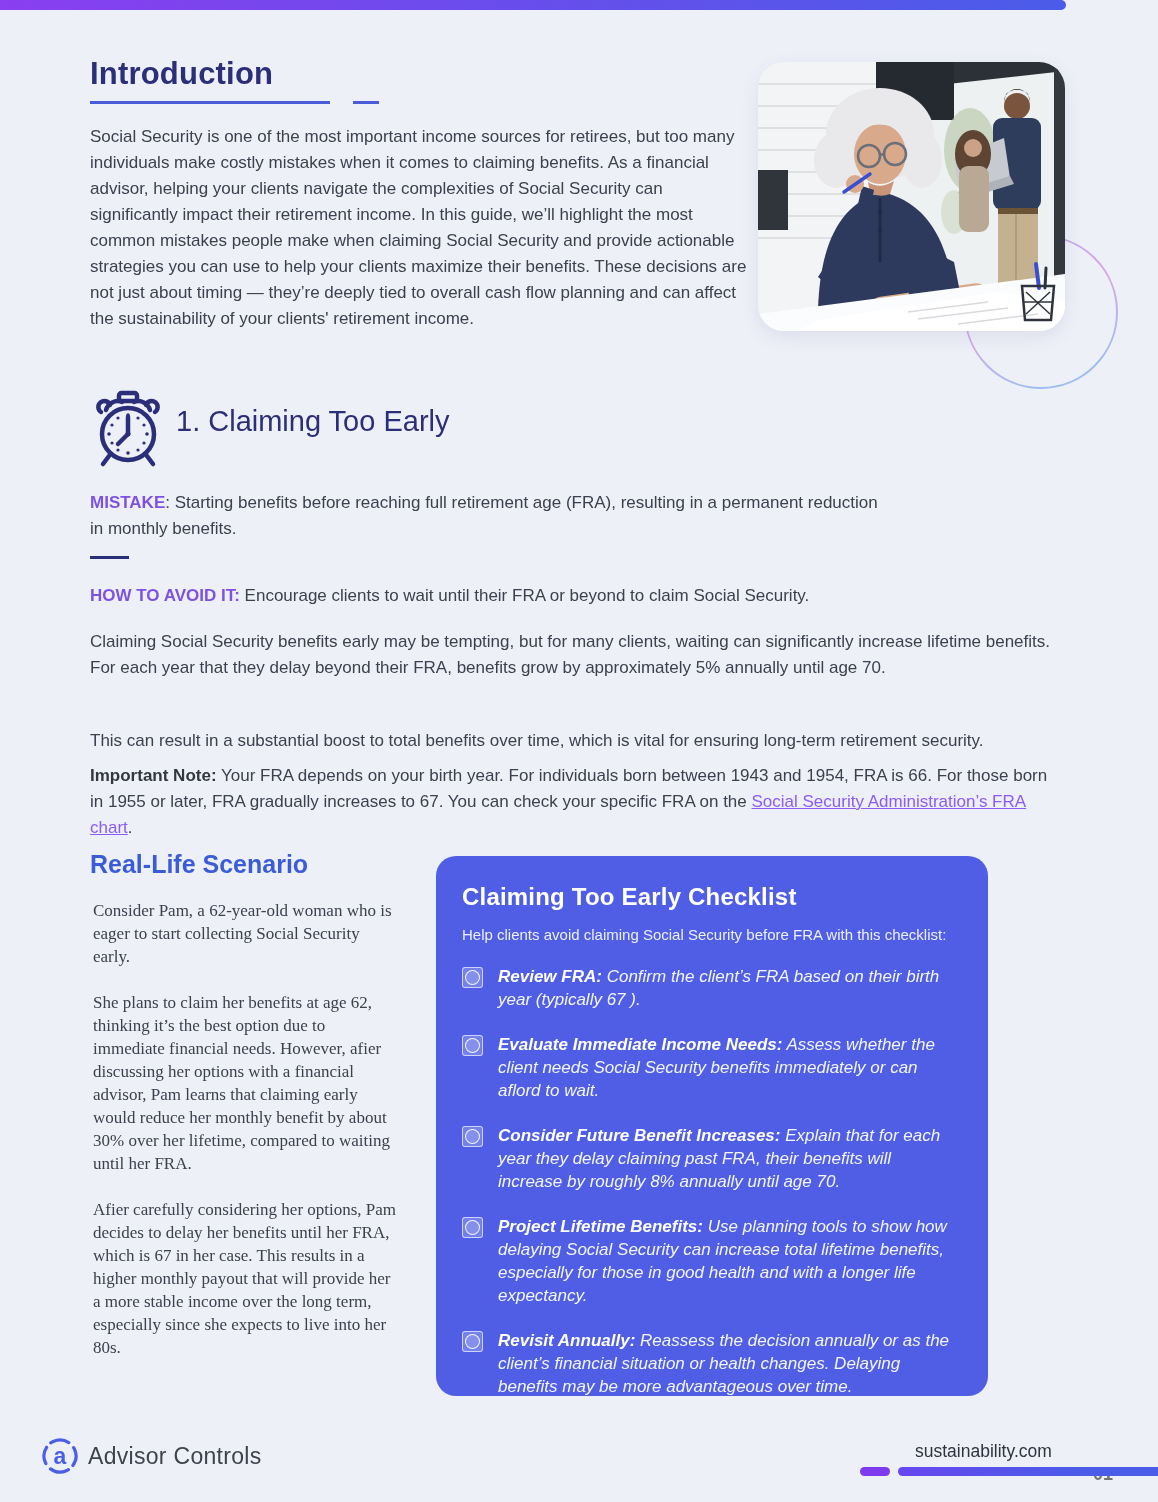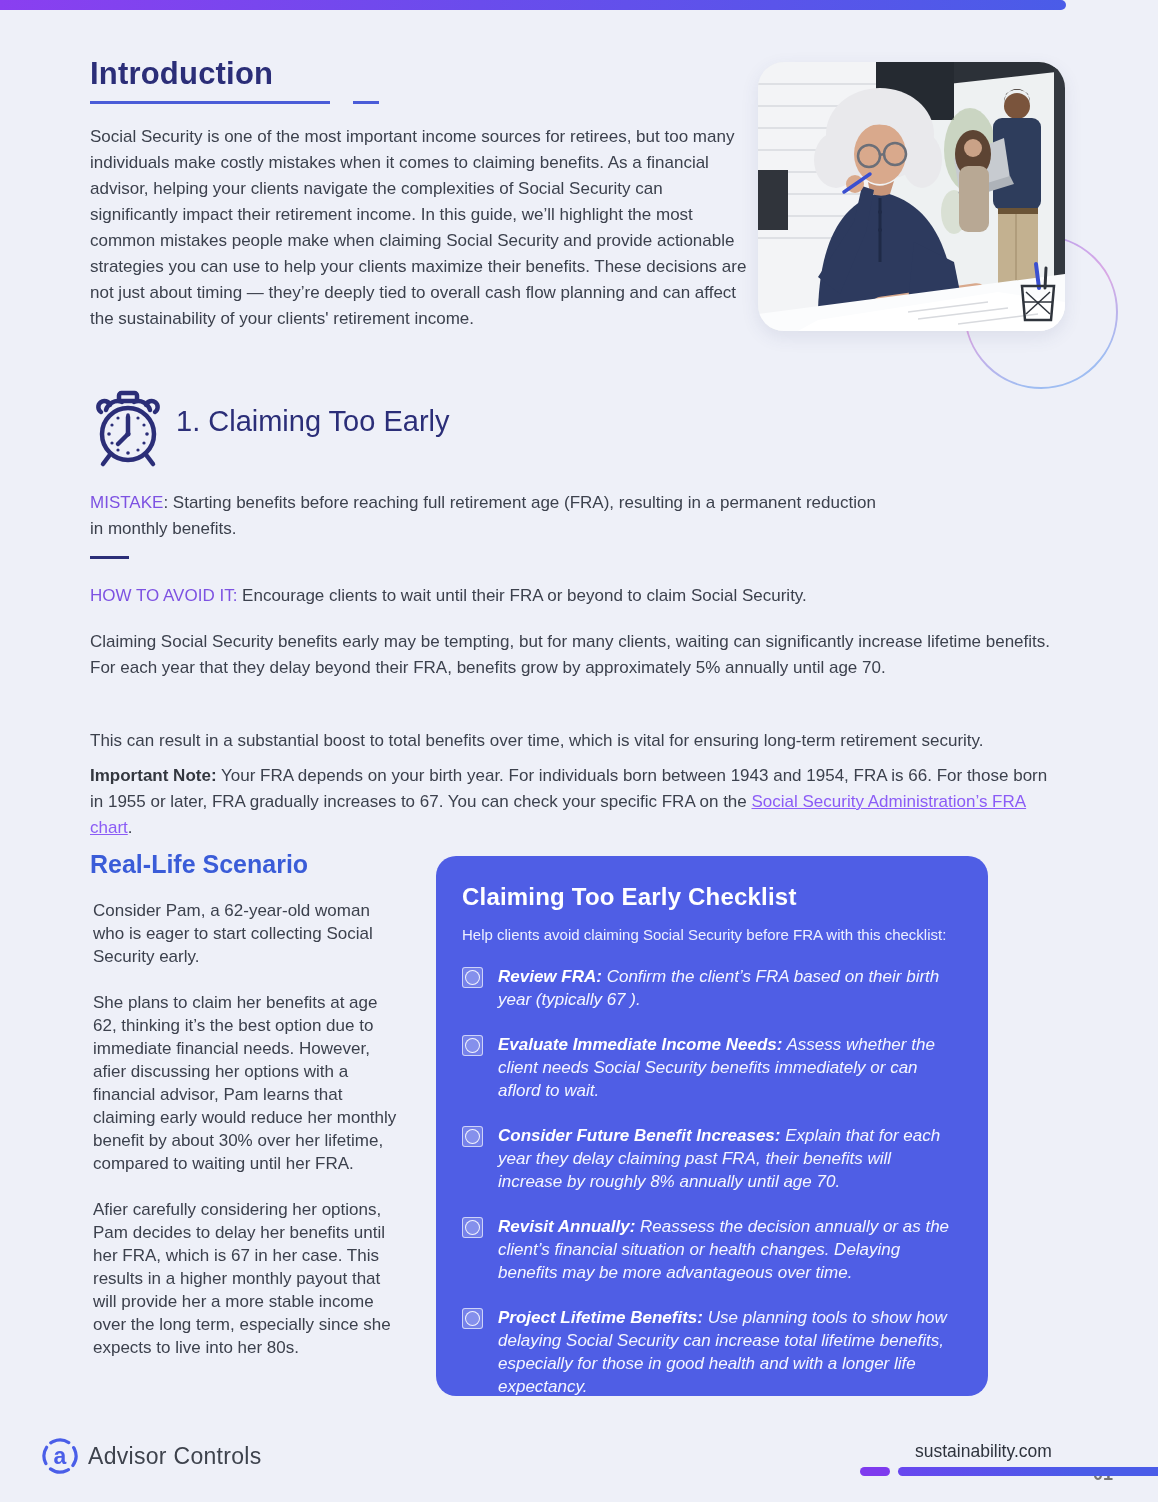--- a/index.html
+++ b/index.html
@@ -27,33 +27,33 @@
   
   .deco-circle { left:962px; top:233px; width:158px; height:158px; }
   .photo { left:758px; top:62px; width:307px; height:269px; border-radius:26px; overflow:hidden;
     box-shadow:0 6px 18px rgba(60,65,120,.10); }
   .photo svg { display:block; }
 
   
   .clock { left:94px; top:390px; width:68px; height:78px; }
   .sec-title { left:176px; top:405px; font-size:29px; font-weight:normal; color:#2B2E78; }
   .mistake { left:90px; top:490px; width:800px; font-size:17px; line-height:26px; }
-  .plabel { color:#7D52E2; font-weight:normal; }
+  .plabel { color:#7D52E2; font-weight:bold; }
   .divider { left:90px; top:556px; width:39px; height:3px; background:#2B2E78; }
   .avoid { left:90px; top:583px; width:960px; font-size:17px; line-height:26px; }
   .para1 { left:90px; top:629px; width:985px; font-size:17px; line-height:26px; }
   .para2 { left:90px; top:700px; width:985px; font-size:17px; line-height:26px;margin-top:28px; }
   .note  { left:90px; top:747px; width:975px; font-size:17px; line-height:26px;margin-top:16px; }
   .note b { color:#33373F; }
   .note-link { color:#8B5CF6; text-decoration:underline; cursor:pointer; }
 
   
   .scen-title { left:90px; top:850px; font-size:25px; font-weight:bold; color:#3A5CD8; }
   .scen-col { left:93px; top:899px; width:307px; font-size:17px; line-height:23px; color:#3C414D; }
-  .scen-col p { margin-bottom:23px; }
+  .scen-col p { margin-bottom:23px;font-family:Liberation Serif, serif; }
 
   
   .panel { left:436px; top:856px; width:552px; height:540px; background:#4F5EE5;
     border-radius:20px; padding:27px 30px 0 26px; color:#FFFFFF; }
   .panel-title { font-size:24px; font-weight:bold; letter-spacing:.2px; }
   .panel-intro { margin-top:15px; font-size:15px; color:#EDF0FF; }
   .check-item { display:flex; margin-top:22px;font-style:italic; }
   .checkbox { flex:0 0 21px; width:21px; height:21px; margin-top:2px;
     background:rgba(255,255,255,.22); border:1px solid rgba(255,255,255,.65);
     border-radius:3px; display:flex; align-items:center; justify-content:center; }
@@ -243,27 +243,27 @@
   <div class="check-item">
     <span class="checkbox">
         <span class="cb-circle"></span>
       </span>
     <p class="check-text"><b>Consider Future Benefit Increases:</b> <span>Explain that for each year they delay claiming past FRA, their benefits will increase by roughly 8% annually until age 70.</span></p>
   </div>
   <div class="check-item">
     <span class="checkbox">
         <span class="cb-circle"></span>
       </span>
+    <p class="check-text"><b>Project Lifetime Benefits:</b> <span>Use planning tools to show how delaying Social Security can increase total lifetime benefits, especially for those in good health and with a longer life expectancy.</span></p>
+  </div>
+  <div class="check-item">
+    <span class="checkbox">
+        <span class="cb-circle"></span>
+      </span>
     <p class="check-text"><b>Revisit Annually:</b> <span>Reassess the decision annually or as the client’s financial situation or health changes. Delaying benefits may be more advantageous over time.</span></p>
-  </div>
-  <div class="check-item">
-    <span class="checkbox">
-        <span class="cb-circle"></span>
-      </span>
-    <p class="check-text"><b>Project Lifetime Benefits:</b> <span>Use planning tools to show how delaying Social Security can increase total lifetime benefits, especially for those in good health and with a longer life expectancy.</span></p>
   </div>
 </div>
 
 <svg class="abs logo" viewBox="0 0 40 40">
   <g transform="rotate(-25 20 20)">
     <circle cx="20" cy="20" r="16" fill="none" stroke="#4A5EE8" stroke-width="3.2" stroke-linecap="round" stroke-dasharray="17 6 19 7 17 6 19 7"></circle>
   </g>
   <text x="20" y="27.5" text-anchor="middle" font-family="Liberation Sans, sans-serif" font-size="23" font-weight="bold" fill="#4A5EE8">a</text>
 </svg>
 <div class="abs brand">Advisor Controls</div>

